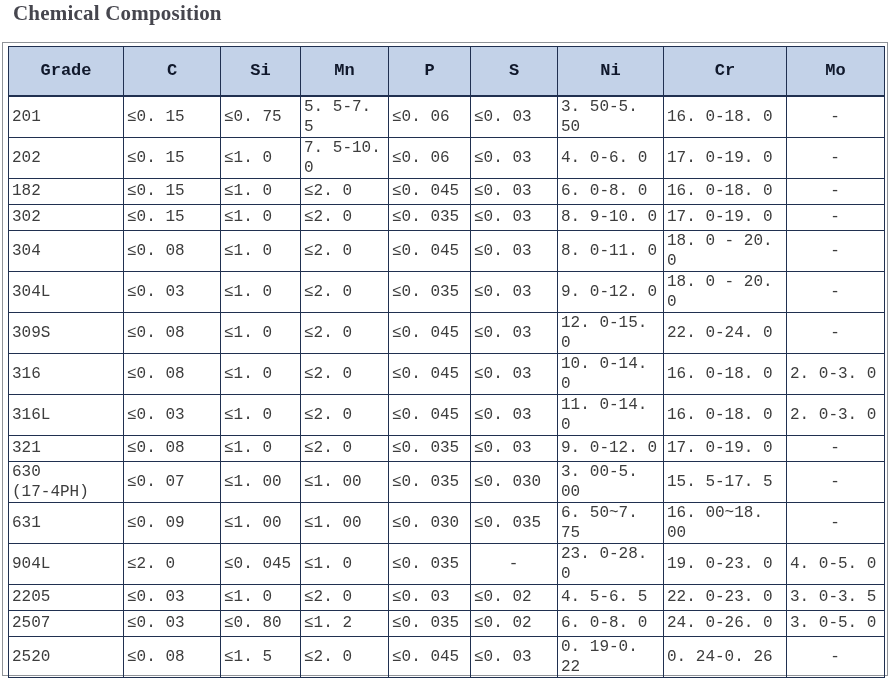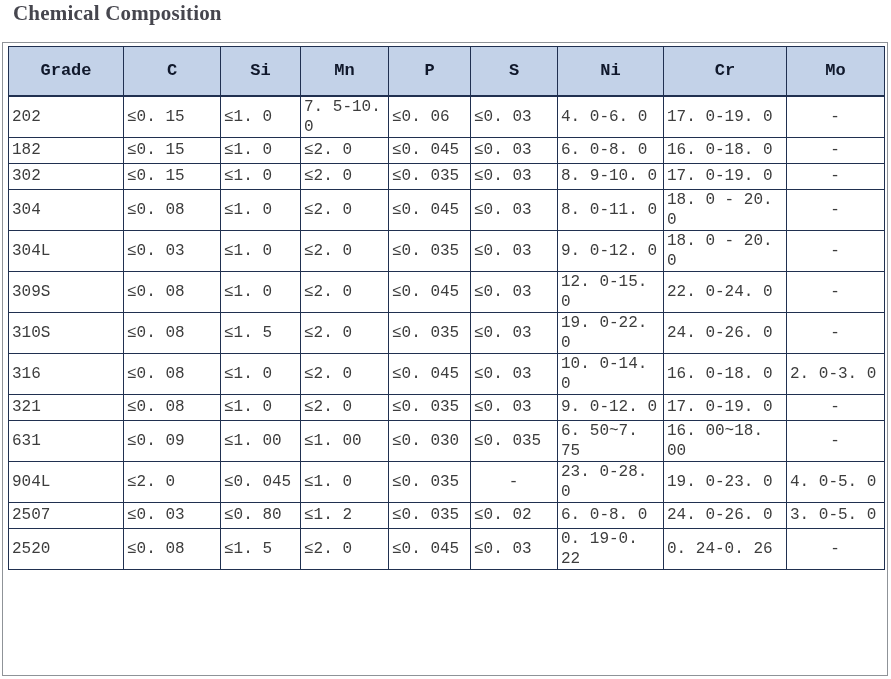--- a/index.html
+++ b/index.html
@@ -88,20 +88,31 @@
             <th>Mn</th>
             <th>P</th>
             <th>S</th>
             <th>Ni</th>
             <th>Cr</th>
             <th>Mo</th>
           </tr>
       </thead>
       <tbody id="tbody">
           <tr>
+            <td>201</td>
+            <td>≤0. 15</td>
+            <td>≤0. 75</td>
+            <td>5. 5-7. 5</td>
+            <td>≤0. 06</td>
+            <td>≤0. 03</td>
+            <td>3. 50-5. 50</td>
+            <td>16. 0-18. 0</td>
+            <td class="dash">-</td>
+          </tr>
+          <tr>
             <td>202</td>
             <td>≤0. 15</td>
             <td>≤1. 0</td>
             <td>7. 5-10. 0</td>
             <td>≤0. 06</td>
             <td>≤0. 03</td>
             <td>4. 0-6. 0</td>
             <td>17. 0-19. 0</td>
             <td class="dash">-</td>
           </tr>
@@ -154,50 +165,62 @@
             <td>≤0. 08</td>
             <td>≤1. 0</td>
             <td>≤2. 0</td>
             <td>≤0. 045</td>
             <td>≤0. 03</td>
             <td>12. 0-15. 0</td>
             <td>22. 0-24. 0</td>
             <td class="dash">-</td>
           </tr>
           <tr>
-            <td>310S</td>
-            <td>≤0. 08</td>
-            <td>≤1. 5</td>
-            <td>≤2. 0</td>
-            <td>≤0. 035</td>
-            <td>≤0. 03</td>
-            <td>19. 0-22. 0</td>
-            <td>24. 0-26. 0</td>
-            <td class="dash">-</td>
-          </tr>
-          <tr>
             <td>316</td>
             <td>≤0. 08</td>
             <td>≤1. 0</td>
             <td>≤2. 0</td>
             <td>≤0. 045</td>
             <td>≤0. 03</td>
             <td>10. 0-14. 0</td>
+            <td>16. 0-18. 0</td>
+            <td>2. 0-3. 0</td>
+          </tr>
+          <tr>
+            <td>316L</td>
+            <td>≤0. 03</td>
+            <td>≤1. 0</td>
+            <td>≤2. 0</td>
+            <td>≤0. 045</td>
+            <td>≤0. 03</td>
+            <td>11. 0-14. 0</td>
             <td>16. 0-18. 0</td>
             <td>2. 0-3. 0</td>
           </tr>
           <tr>
             <td>321</td>
             <td>≤0. 08</td>
             <td>≤1. 0</td>
             <td>≤2. 0</td>
             <td>≤0. 035</td>
             <td>≤0. 03</td>
             <td>9. 0-12. 0</td>
             <td>17. 0-19. 0</td>
+            <td class="dash">-</td>
+          </tr>
+          <tr>
+            <td>630
+(17-4PH)</td>
+            <td>≤0. 07</td>
+            <td>≤1. 00</td>
+            <td>≤1. 00</td>
+            <td>≤0. 035</td>
+            <td>≤0. 030</td>
+            <td>3. 00-5. 00</td>
+            <td>15. 5-17. 5</td>
             <td class="dash">-</td>
           </tr>
           <tr>
             <td>631</td>
             <td>≤0. 09</td>
             <td>≤1. 00</td>
             <td>≤1. 00</td>
             <td>≤0. 030</td>
             <td>≤0. 035</td>
             <td>6. 50~7. 75</td>
@@ -207,20 +230,31 @@
           <tr>
             <td>904L</td>
             <td>≤2. 0</td>
             <td>≤0. 045</td>
             <td>≤1. 0</td>
             <td>≤0. 035</td>
             <td class="dash">-</td>
             <td>23. 0-28. 0</td>
             <td>19. 0-23. 0</td>
             <td>4. 0-5. 0</td>
+          </tr>
+          <tr>
+            <td>2205</td>
+            <td>≤0. 03</td>
+            <td>≤1. 0</td>
+            <td>≤2. 0</td>
+            <td>≤0. 03</td>
+            <td>≤0. 02</td>
+            <td>4. 5-6. 5</td>
+            <td>22. 0-23. 0</td>
+            <td>3. 0-3. 5</td>
           </tr>
           <tr>
             <td>2507</td>
             <td>≤0. 03</td>
             <td>≤0. 80</td>
             <td>≤1. 2</td>
             <td>≤0. 035</td>
             <td>≤0. 02</td>
             <td>6. 0-8. 0</td>
             <td>24. 0-26. 0</td>

